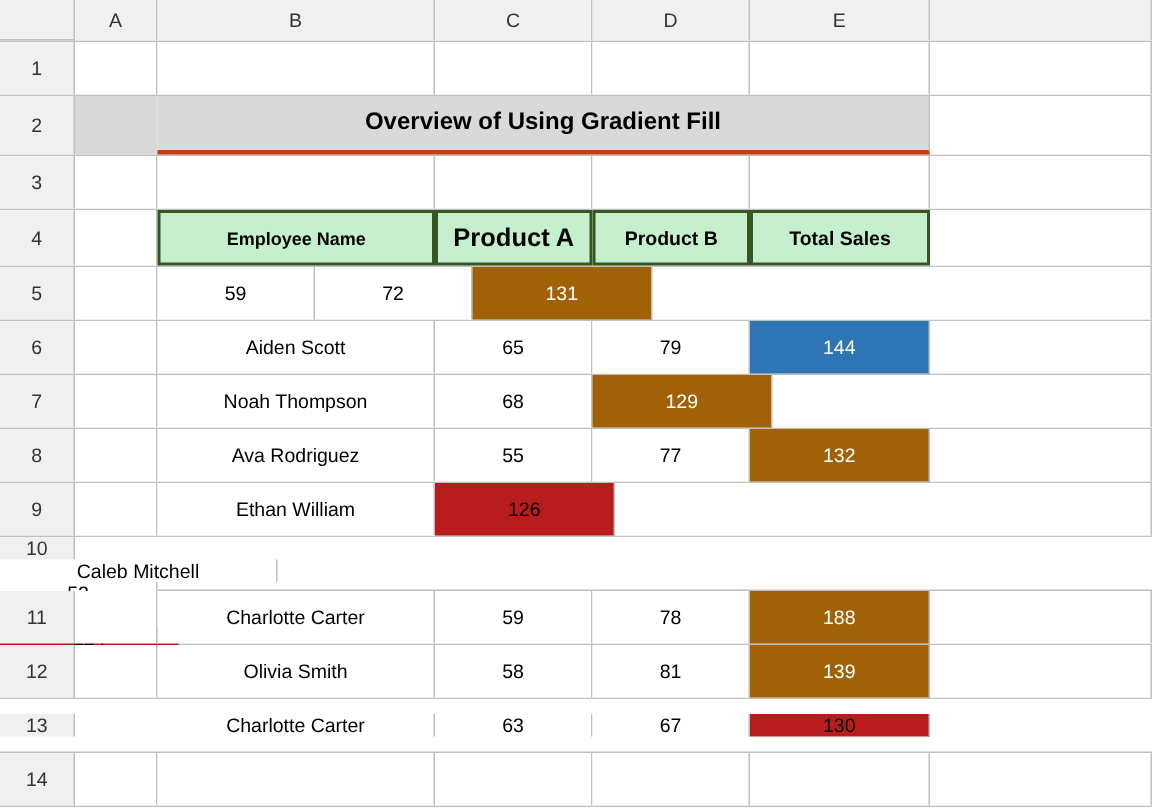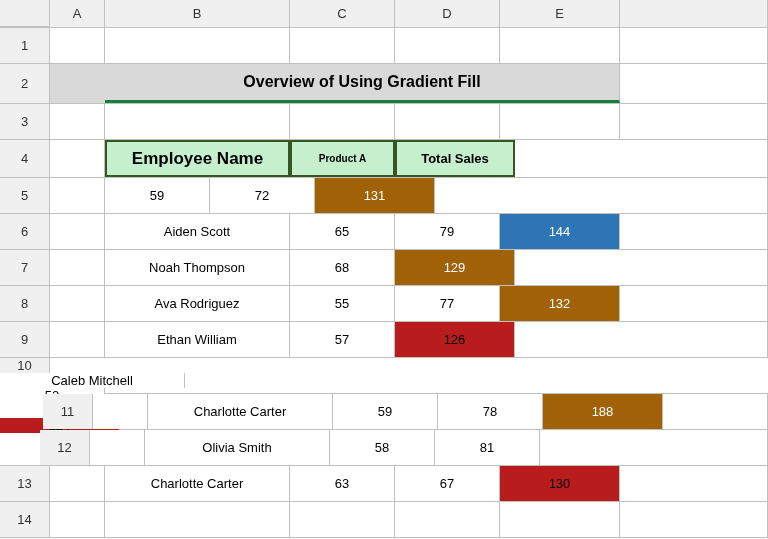--- a/index.html
+++ b/index.html
@@ -94,41 +94,41 @@
     .cell-c { width: 105px; min-width: 105px; }
     .cell-d { width: 105px; min-width: 105px; }
     .cell-e { width: 120px; min-width: 120px; }
 
     
     .title-merged {
       width: 515px; 
       min-width: 515px;
       background: #d9d9d9;
       border-right: 1px solid #c0c0c0;
-      border-bottom: 3px solid #15803d;
+      border-bottom: 3px solid #c2410c;
       display: flex;
       align-items: center;
       justify-content: center;
       font-size: 16px;
       font-weight: bold;
       color: #000;
     }
 
     
     .header-cell-b {
       background: #c6efce;
       border: 2px solid #375623;
       font-weight: bold;
-      font-size: 17px;
+      font-size: 12px;
     }
     .header-cell-c {
       background: #c6efce;
       border: 2px solid #375623;
       font-weight: bold;
-      font-size: 10px;
+      font-size: 17px;
     }
     .header-cell-d {
       background: #c6efce;
       border: 2px solid #375623;
       font-weight: bold;
       font-size: 13px;
     }
     .header-cell-e {
       background: #c6efce;
       border: 2px solid #375623;
@@ -199,20 +199,21 @@
       <div class="cell cell-d"></div>
       <div class="cell cell-e"></div>
       <div class="cell extra-col"></div>
     </div>
 
     <div class="row" style="height:38px;">
       <div class="row-num">4</div>
       <div class="cell cell-a"></div>
       <div class="cell cell-b header-cell-b">Employee Name</div>
       <div class="cell cell-c header-cell-c">Product A</div>
+      <div class="cell cell-d header-cell-d">Product B</div>
       <div class="cell cell-e header-cell-e">Total Sales</div>
       <div class="cell extra-col"></div>
     </div>
 
     <div id="data-rows-container">
         <div class="row" style="height: 36px;">
       <div class="row-num">5</div>
       <div class="cell cell-a"></div>
       <div class="cell cell-c">59</div>
       <div class="cell cell-d">72</div>
@@ -242,51 +243,51 @@
       <div class="cell cell-b">Ava Rodriguez</div>
       <div class="cell cell-c">55</div>
       <div class="cell cell-d">77</div>
       <div class="cell cell-e blue-mid">132</div>
       <div class="cell extra-col"></div>
     </div>
         <div class="row" style="height: 36px;">
       <div class="row-num">9</div>
       <div class="cell cell-a"></div>
       <div class="cell cell-b">Ethan William</div>
-      <div class="cell cell-c">57</div>
       <div class="cell cell-e blue-light">126</div>
       <div class="cell extra-col"></div>
     </div>
         <div class="row" style="height: 36px; flex-direction: column;">
       <div class="row-num">10</div>
       <div class="cell cell-a"></div>
       <div class="cell cell-b">Caleb Mitchell</div>
       <div class="cell cell-c">52</div>
       <div class="cell cell-d">72</div>
       <div class="cell cell-e blue-light">124</div>
       <div class="cell extra-col"></div>
     </div>
-        <div class="row" style="height: 36px; margin-left: 43px;">
+        <div class="row" style="height: 36px;">
       <div class="row-num">11</div>
       <div class="cell cell-a"></div>
       <div class="cell cell-b">Charlotte Carter</div>
       <div class="cell cell-c">59</div>
       <div class="cell cell-d">78</div>
       <div class="cell cell-e blue-mid">188</div>
       <div class="cell extra-col"></div>
     </div>
-        <div class="row" style="height: 36px; padding-left: 40px;">
+        <div class="row" style="height: 36px;">
       <div class="row-num">12</div>
       <div class="cell cell-a"></div>
       <div class="cell cell-b">Olivia Smith</div>
       <div class="cell cell-c">58</div>
       <div class="cell cell-d">81</div>
-      <div class="cell extra-col"></div>
-    </div>
-        <div class="row" style="height: 36px;">
+      <div class="cell cell-e blue-mid">139</div>
+      <div class="cell extra-col"></div>
+    </div>
+        <div class="row" style="height: 36px; align-items: center;">
       <div class="row-num">13</div>
       <div class="cell cell-a"></div>
       <div class="cell cell-b">Charlotte Carter</div>
       <div class="cell cell-c">63</div>
       <div class="cell cell-d">67</div>
       <div class="cell cell-e blue-light">130</div>
       <div class="cell extra-col"></div>
     </div>
       </div>
 

